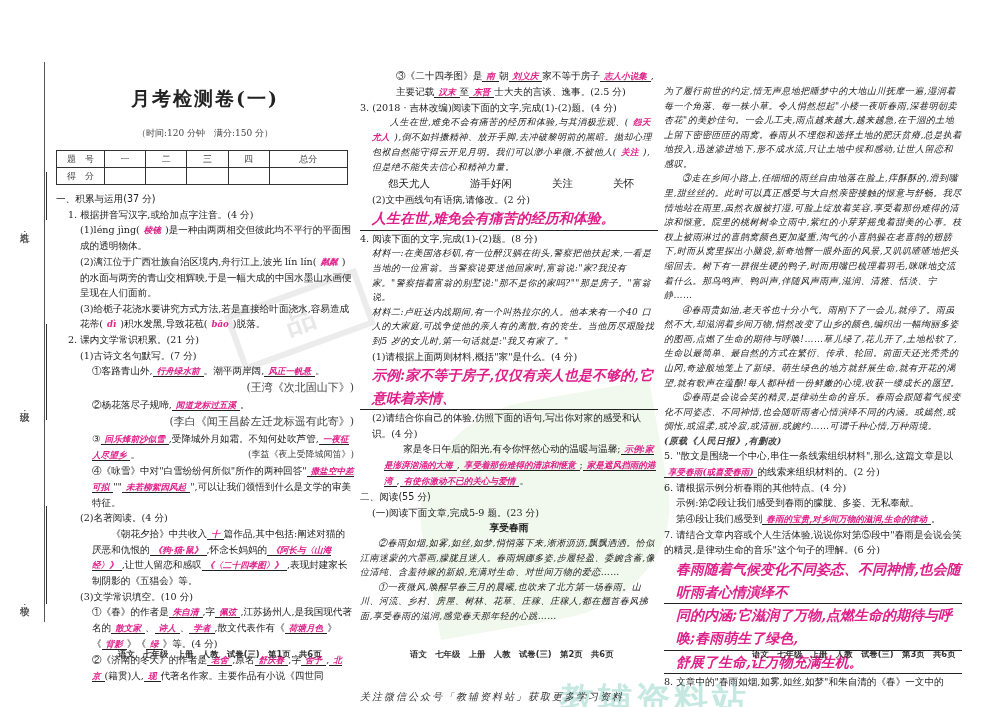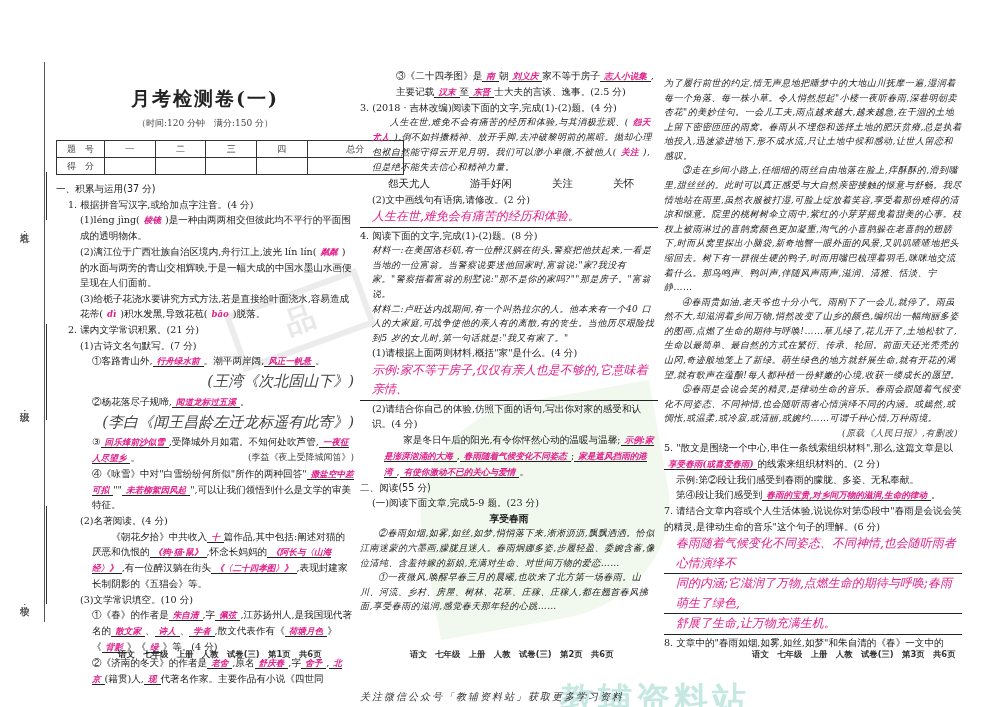--- a/index.html
+++ b/index.html
@@ -7,43 +7,43 @@
   body { font-family: "DejaVu Serif", "Liberation Serif", serif; color: #222; position: relative; font-size: 9.6px; line-height: 1.62; }
   .binding { position: absolute; left: 0; top: 0; width: 50px; height: 707px; }
   .binding .vline { position: absolute; left: 44px; top: 62px; width: 1px; height: 560px; background: #555; }
   .binding .field { position: absolute; left: 16px; writing-mode: vertical-rl; font-size: 10px; color: #444; }
   .binding .fline { position: absolute; left: 46px; width: 1px; background: #333; }
   .col { position: absolute; top: 62px; }
   #col1 { left: 56px; width: 298px; }
   #col2 { left: 360px; width: 298px; }
   #col3 { left: 664px; width: 298px; }
   .title { text-align: center; font-size: 19px; font-weight: bold; letter-spacing: 2px; margin-top: 21px; font-family: "DejaVu Serif", serif; }
-  .subtitle { text-align: center; font-size: 9px; color: #444; margin-top: 2px; margin-bottom: 10px; }
-  table.score { width: 348px; border-collapse: collapse; margin-bottom: 6px; font-size: 9px; }
+  .subtitle { text-align: center; font-size: 9px; color: #444; margin-top: 12px; margin-bottom: 10px; }
+  table.score { width: 292px; border-collapse: collapse; margin-bottom: 6px; font-size: 9px; }
   table.score td { border: 1px solid #333; height: 17px; text-align: center; color: #444; }
   .sec { font-weight: normal; font-family: "DejaVu Sans", sans-serif; font-size: 9.6px; }
   .q { padding-left: 12px; }
   .q2 { padding-left: 24px; }
   .q3 { padding-left: 36px; }
   .indent { text-indent: 2em; }
-  .right { text-align: right; font-size: 15px; color: #444; font-style: italic; }
+  .right { text-align: right; font-size: 11px; color: #444; }
   .ans { color: #e0208a; font-style: italic; font-weight: bold; border-bottom: 1px solid #222; padding: 0 4px; font-size: 8.6px; }
   .ans.nb { border-bottom: none; }
-  .ansline { color: #e0208a; font-style: italic; font-weight: normal; border-bottom: 1px solid #222; font-size: 12px; padding-left: 12px; }
+  .ansline { color: #e0208a; font-style: italic; font-weight: bold; border-bottom: 1px solid #222; font-size: 14px; padding-left: 12px; }
   .hand { font-style: italic; font-size: 9px; letter-spacing: 0.5px; }
   .choices { display: flex; gap: 40px; padding-left: 28px; font-size: 10.5px; }
   .article-title { text-align: center; font-weight: bold; font-family: "DejaVu Sans", sans-serif; font-size: 9.8px; }
   .footer { position: absolute; top: 648px; font-family: "DejaVu Sans", sans-serif; font-size: 8.4px; color: #333; font-weight: bold; word-spacing: 6px; }
   #footer1 { left: 118px; } #footer2 { left: 410px; } #footer3 { left: 704px; margin-left: 48px; }
   .wm { position: absolute; font-family: "DejaVu Sans", sans-serif; font-weight: bold; color: rgba(120, 200, 170, 0.22); pointer-events: none; }
   #wm-main { left: 560px; top: 672px; font-size: 34px; color: rgba(90,190,170,0.35); letter-spacing: 4px; }
   .wm-leaf { position: absolute; left: 420px; top: 400px; width: 250px; height: 220px; border-radius: 50% 0 50% 0; background: rgba(140, 200, 110, 0.12); transform: rotate(-10deg); }
   .wm-stamp { position: absolute; left: 230px; top: 290px; width: 140px; height: 60px; border: 6px solid rgba(180,180,180,0.25); transform: rotate(-20deg); font-size: 30px; color: rgba(180,180,180,0.3); text-align: center; line-height: 48px; font-family: "DejaVu Sans", sans-serif; font-weight: bold; }
   #bottom-note { position: absolute; left: 360px; top: 689px; font-size: 10px; font-style: italic; color: #333; letter-spacing: 2px; }
-  .src { text-align: right; font-size: 9px; color: #444; padding-right: 4px; }
+  .src { font-size: 9px; color: #444; padding-right: 4px; font-weight: bold; }
 </style>
 </head>
 <body>
 
 <div class="binding">
   <div class="vline"></div>
   <div class="fline" style="top:172px;height:48px;"></div>
   <div class="field" style="top:225px;">姓名：</div>
   <div class="fline" style="top:324px;height:96px;"></div>
   <div class="field" style="top:404px;">班级：</div>
@@ -84,21 +84,21 @@
   <div class="q2"><span>(3)给栀子花浇水要讲究方式方法,若是直接给叶面浇水,容易造成花蒂(</span><span class="ans nb">dì</span><span>)积水发黑,导致花苞(</span><span class="ans nb">bāo</span><span>)脱落。</span></div>
   <div class="q">2. 课内文学常识积累。(21 分)</div>
   <div class="q2">(1)古诗文名句默写。(7 分)</div>
   <div class="q3"><span>①客路青山外,</span><span class="ans">行舟绿水前</span><span>。潮平两岸阔,</span><span class="ans">风正一帆悬</span><span>。</span></div>
   <div class="right">(王湾《次北固山下》)</div>
   <div class="q3"><span>②杨花落尽子规啼,</span><span class="ans">闻道龙标过五溪</span><span>。</span></div>
   <div class="right">(李白《闻王昌龄左迁龙标遥有此寄》)</div>
   <div class="q3"><span>③</span><span class="ans">回乐烽前沙似雪</span><span>,受降城外月如霜。不知何处吹芦管,</span><span class="ans">一夜征人尽望乡</span><span>。</span><span style="float:right;font-size:9px;color:#444">(李益《夜上受降城闻笛》)</span></div>
   <div class="q3"><span>④《咏雪》中对"白雪纷纷何所似"所作的两种回答"</span><span class="ans">撒盐空中差可拟</span><span>""</span><span class="ans">未若柳絮因风起</span><span>",可以让我们领悟到什么是文学的审美特征。</span></div>
   <div class="q2">(2)名著阅读。(4 分)</div>
-  <div class="q3 indent"><span>《朝花夕拾》中共收入</span><span class="ans">十</span><span>篇作品,其中包括:阐述对猫的厌恶和仇恨的</span><span class="ans">《狗·猫·鼠》</span><span>,怀念长妈妈的</span><span class="ans">《阿长与〈山海经〉》</span><span>,有一位醉汉躺在街头</span><span class="ans">《〈二十四孝图〉》</span><span>,表现封建家长制阴影的《五猖会》等。</span></div>
+  <div class="q3 indent"><span>《朝花夕拾》中共收入</span><span class="ans">十</span><span>篇作品,其中包括:阐述对猫的厌恶和仇恨的</span><span class="ans">《狗·猫·鼠》</span><span>,怀念长妈妈的</span><span class="ans">《阿长与〈山海经〉》</span><span>,让世人留恋和感叹</span><span class="ans">《〈二十四孝图〉》</span><span>,表现封建家长制阴影的《五猖会》等。</span></div>
   <div class="q2">(3)文学常识填空。(10 分)</div>
   <div class="q3"><span>①《春》的作者是</span><span class="ans">朱自清</span><span>,字</span><span class="ans">佩弦</span><span>,江苏扬州人,是我国现代著名的</span><span class="ans">散文家</span><span>、</span><span class="ans">诗人</span><span>、</span><span class="ans">学者</span><span>,散文代表作有《</span><span class="ans">荷塘月色</span><span>》《</span><span class="ans">背影</span><span>》《</span><span class="ans">绿</span><span>》等。(4 分)</span></div>
   <div class="q3"><span>②《济南的冬天》的作者是</span><span class="ans">老舍</span><span>,原名</span><span class="ans">舒庆春</span><span>,字</span><span class="ans">舍予</span><span>,</span><span class="ans">北京</span><span>(籍贯)人,</span><span class="ans">现</span><span>代著名作家。主要作品有小说《四世同</span></div>
 </div>
 
 <div class="col" id="col2" style="top:68px">
   <div class="q3"><span>③《二十四孝图》是</span><span class="ans">南</span><span>朝</span><span class="ans">刘义庆</span><span>家不等于房子</span><span class="ans">志人小说集</span><span>,主要记载</span><span class="ans">汉末</span><span>至</span><span class="ans">东晋</span><span>士大夫的言谈、逸事。(2.5 分)</span></div>
   <div>3. (2018 · 吉林改编)阅读下面的文字,完成(1)-(2)题。(4 分)</div>
   <div class="q indent hand"><span>人生在世,难免不会有痛苦的经历和体验,与其消极悲观、(</span><span class="ans nb">怨天尤人</span><span>),倒不如抖擞精神、放开手脚,去冲破黎明前的黑暗。抛却心理包袱自然能守得云开见月明。我们可以渺小卑微,不被他人(</span><span class="ans nb">关注</span><span>),但是绝不能失去信心和精神力量。</span></div>
   <div class="choices">
@@ -108,35 +108,36 @@
     <span>关怀</span>
   </div>
   <div class="q">(2)文中画线句有语病,请修改。(2 分)</div>
   <div class="ansline">人生在世,难免会有痛苦的经历和体验。</div>
   <div>4. 阅读下面的文字,完成(1)-(2)题。(8 分)</div>
   <div class="q hand">材料一:在美国洛杉矶,有一位醉汉躺在街头,警察把他扶起来,一看是当地的一位富翁。当警察说要送他回家时,富翁说:"家?我没有家。"警察指着富翁的别墅说:"那不是你的家吗?""那是房子。"富翁说。</div>
   <div class="q hand">材料二:卢旺达内战期间,有一个叫热拉尔的人。他本来有一个40 口人的大家庭,可战争使他的亲人有的离散,有的丧生。当他历尽艰险找到5 岁的女儿时,第一句话就是:"我又有家了。"</div>
   <div class="q">(1)请根据上面两则材料,概括"家"是什么。(4 分)</div>
   <div class="ansline">示例:家不等于房子,仅仅有亲人也是不够的,它意味着亲情、</div>
   <div class="q">(2)请结合你自己的体验,仿照下面的语句,写出你对家的感受和认识。(4 分)</div>
-  <div class="q2 indent"><span>家是冬日午后的阳光,有令你怦然心动的温暖与温馨;</span><span class="ans">示例:家是澎湃汹涌的大海</span><span>,</span><span class="ans">春雨随着气候变化不同姿态</span><span>;</span><span class="ans">家是遮风挡雨的港湾</span><span>,</span><span class="ans">有使你激动不已的关心与爱情</span><span>。</span></div>
+  <div class="q2 indent"><span>家是冬日午后的阳光,有令你怦然心动的温暖与温馨;</span><span class="ans">示例:家是澎湃汹涌的大海</span><span>,</span><span class="ans">享受着那份难得的清凉和惬意</span><span>;</span><span class="ans">家是遮风挡雨的港湾</span><span>,</span><span class="ans">有使你激动不已的关心与爱情</span><span>。</span></div>
   <div class="sec">二、阅读(55 分)</div>
   <div class="q">(一)阅读下面文章,完成5-9 题。(23 分)</div>
   <div class="article-title">享受春雨</div>
   <div class="indent hand">②春雨如烟,如雾,如丝,如梦,悄悄落下来,淅淅沥沥,飘飘洒洒。恰似江南迷蒙的六墨画,朦胧且迷人。春雨炯娜多姿,步履轻盈、委婉含蓄,像位清纯、含羞待嫁的新娘,充满对生命、对世间万物的爱恋……</div>
   <div class="indent hand">①一夜微风,唤醒早春三月的晨曦,也吹来了北方第一场春雨。山川、河流、乡村、房屋、树林、花草、庄稼、庄稼人,都在翘首春风拂面,享受春雨的滋润,感觉春天那年轻的心跳……</div>
 </div>
 
-<div class="col" id="col3" style="top:76px">
+<div class="col" id="col3" style="top:84px">
   <div class="hand">为了履行前世的约定,情无声息地把睡梦中的大地山川抚摩一遍,湿润着每一个角落、每一株小草。令人悄然想起"小楼一夜听春雨,深巷明朝卖杏花"的美妙佳句。一会儿工夫,雨点越来越大,越来越急,在干涸的土地上留下密密匝匝的雨窝。春雨从不埋怨和选择土地的肥沃贫瘠,总是执着地投入,迅速渗进地下,形不成水流,只让土地中候和感动,让世人留恋和感叹。</div>
   <div class="indent hand">③走在乡间小路上,任细细的雨丝自由地落在脸上,痒酥酥的,滑到嘴里,甜丝丝的。此时可以真正感受与大自然亲密接触的惬意与舒畅。我尽情地站在雨里,虽然衣服被打湿,可脸上绽放着笑容,享受着那份难得的清凉和惬意。院里的桃树树伞立雨中,紫红的小芽芽摇曳着甜美的心事。枝杈上被雨淋过的喜鹊窝颜色更加凝重,淘气的小喜鹊躲在老喜鹊的翅膀下,时而从窝里探出小脑袋,新奇地瞥一眼外面的风景,又叽叽喳喳地把头缩回去。树下有一群很生硬的鸭子,时而用嘴巴梳理着羽毛,咪咪地交流着什么。那鸟鸣声、鸭叫声,伴随风声雨声,滋润、清雅、恬淡、宁静……</div>
   <div class="indent hand">④春雨贵如油,老天爷也十分小气。雨刚下了一会儿,就停了。雨虽然不大,却滋润着乡间万物,悄然改变了山乡的颜色,编织出一幅绚丽多姿的图画,点燃了生命的期待与呼唤!……草儿绿了,花儿开了,土地松软了,生命以最简单、最自然的方式在繁衍、传承、轮回。前面天还光秃秃的山冈,奇迹般地笼上了新绿。萌生绿色的地方就舒展生命,就有开花的渴望,就有歌声在蕴酿!每人都种植一份鲜嫩的心境,收获一缕成长的愿望。</div>
   <div class="indent hand">⑤春雨是会说会笑的精灵,是律动生命的音乐。春雨会跟随着气候变化不同姿态、不同神情,也会随听雨者心情演绎不同的内涵。或嫣然,或惆怅,或温柔,或冷寂,或清丽,或婉约……可谓千种心情,万种雨境。</div>
   <div class="src hand">(原载《人民日报》,有删改)</div>
   <div><span>5. "散文是围绕一个中心,串住一条线索组织材料",那么,这篇文章是以</span><span class="ans">享受春雨(或喜爱春雨)</span><span>的线索来组织材料的。(2 分)</span></div>
+  <div>6. 请根据示例分析春雨的其他特点。(4 分)</div>
   <div class="q">示例:第②段让我们感受到春雨的朦胧、多姿、无私奉献。</div>
   <div class="q"><span>第④段让我们感受到</span><span class="ans">春雨的宝贵,对乡间万物的滋润,生命的律动</span><span>。</span></div>
   <div>7. 请结合文章内容或个人生活体验,说说你对第⑤段中"春雨是会说会笑的精灵,是律动生命的音乐"这个句子的理解。(6 分)</div>
   <div class="ansline">春雨随着气候变化不同姿态、不同神情,也会随听雨者心情演绎不</div>
   <div class="ansline">同的内涵;它滋润了万物,点燃生命的期待与呼唤;春雨萌生了绿色,</div>
   <div class="ansline">舒展了生命,让万物充满生机。</div>
   <div>8. 文章中的"春雨如烟,如雾,如丝,如梦"和朱自清的《春》一文中的</div>
 </div>
 
 <div class="footer" id="footer1">语文　七年级　上册　人教　试卷(三)　第1页　共6页</div>

